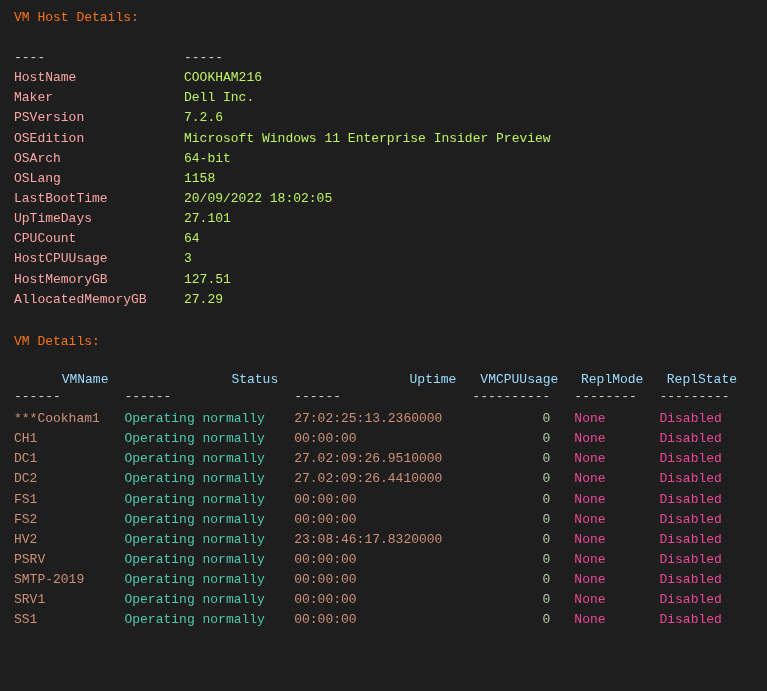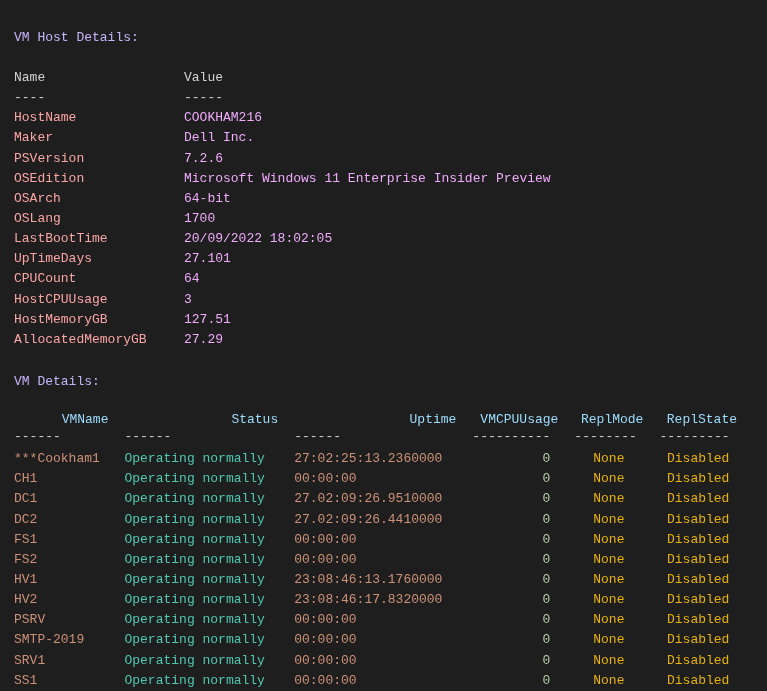--- a/index.html
+++ b/index.html
@@ -6,41 +6,40 @@
     body {
       background: #1e1e1e;
       color: #d4d4d4;
       font-family: 'Courier New', Courier, monospace;
       font-size: 13px;
       padding: 10px 14px;
       width: 767px;
       min-height: 691px;
     }
     .section-title {
-      color: #c4b5fd;
+      color: #f97316;
       margin-bottom: 8px;
-      margin-top: 20px;
     }
     .host-table {
       margin-bottom: 24px;
     }
     .host-table .row {
       display: flex;
       line-height: 1.55;
     }
     .host-table .key {
       min-width: 170px;
       color: #fca5a5;
     }
     .host-table .divider-key {
       min-width: 170px;
       color: #d4d4d4;
     }
     .host-table .val {
-      color: #f0abfc;
+      color: #bef264;
       text-align: center;
     }
     .host-table .divider-val {
       color: #d4d4d4;
     }
     .vm-table {
       width: 100%;
       border-collapse: collapse;
     }
     .vm-table th {
@@ -64,36 +63,31 @@
     }
     .vm-table td.status {
       color: #4ec9b0;
     }
     .vm-table td.number {
       color: #b5cea8;
       text-align: right;
       padding-right: 24px;
     }
     .vm-table td.repl {
-      color: #eab308;
-      text-align: center;
+      color: #ec4899;
     }
   </style>
 </head>
 <body>
 
 <div>
   <div class="section-title">VM Host Details:</div>
   <br>
   <div class="host-table">
     <div class="row">
-      <span class="divider-key">Name</span>
-      <span class="divider-val">Value</span>
-    </div>
-    <div class="row">
       <span class="divider-key">----</span>
       <span class="divider-val">-----</span>
     </div>
 
   <div class="row">
         <span class="key">HostName</span>
         <span class="val">COOKHAM216</span>
       </div>
       <div class="row">
         <span class="key">Maker</span>
@@ -106,21 +100,21 @@
       <div class="row">
         <span class="key">OSEdition</span>
         <span class="val">Microsoft Windows 11 Enterprise Insider Preview</span>
       </div>
       <div class="row">
         <span class="key">OSArch</span>
         <span class="val">64-bit</span>
       </div>
       <div class="row">
         <span class="key">OSLang</span>
-        <span class="val">1700</span>
+        <span class="val">1158</span>
       </div>
       <div class="row">
         <span class="key">LastBootTime</span>
         <span class="val">20/09/2022 18:02:05</span>
       </div>
       <div class="row">
         <span class="key">UpTimeDays</span>
         <span class="val">27.101</span>
       </div>
       <div class="row">
@@ -207,28 +201,20 @@
     </tr>
         <tr>
       <td>FS2</td>
       <td class="status">Operating normally</td>
       <td>00:00:00</td>
       <td class="number">0</td>
       <td class="repl">None</td>
       <td class="repl">Disabled</td>
     </tr>
         <tr>
-      <td>HV1</td>
-      <td class="status">Operating normally</td>
-      <td>23:08:46:13.1760000</td>
-      <td class="number">0</td>
-      <td class="repl">None</td>
-      <td class="repl">Disabled</td>
-    </tr>
-        <tr>
       <td>HV2</td>
       <td class="status">Operating normally</td>
       <td>23:08:46:17.8320000</td>
       <td class="number">0</td>
       <td class="repl">None</td>
       <td class="repl">Disabled</td>
     </tr>
         <tr>
       <td>PSRV</td>
       <td class="status">Operating normally</td>

